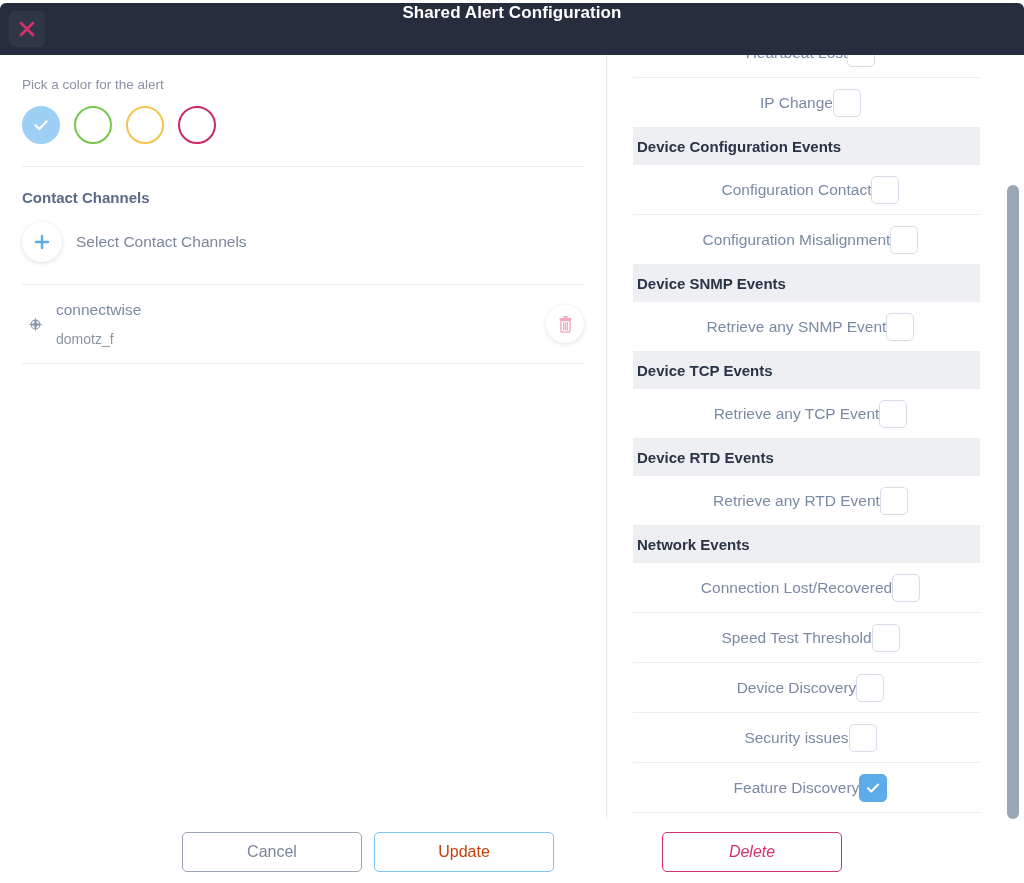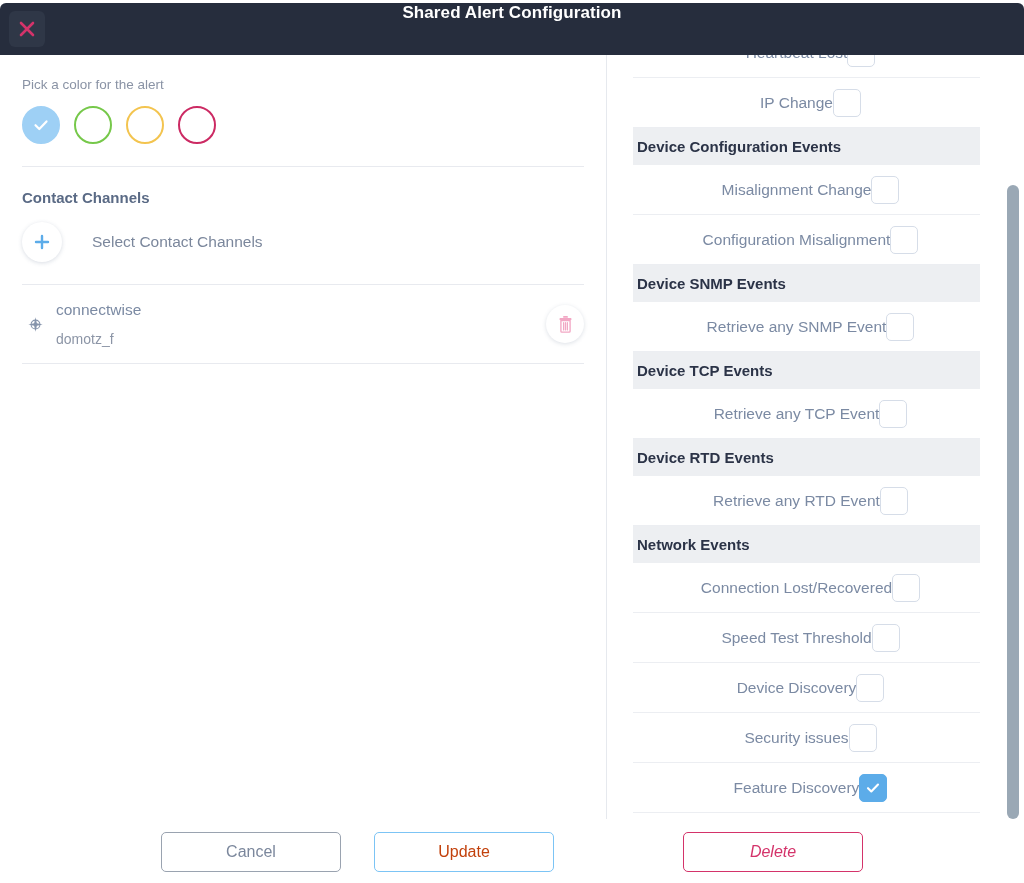--- a/index.html
+++ b/index.html
@@ -102,21 +102,21 @@
   .section-title {
     font-size: 15px;
     font-weight: bold;
     color: #5a6a85;
     padding: 22px 22px 0 22px;
   }
 
   .select-channels-row {
     display: flex;
     align-items: center;
-    gap: 30px;
+    gap: 14px;
     padding: 16px 22px 0 22px;
     cursor: pointer;
   }
   .circle-btn {
     width: 40px;
     height: 40px;
     border-radius: 50%;
     background: #ffffff;
     box-shadow: 0 1px 4px rgba(80,100,130,0.22);
     display: flex;
@@ -239,21 +239,21 @@
     border-radius: 6px;
   }
 
   
   .modal-footer {
     height: 64px;
     min-height: 64px;
     display: flex;
     align-items: center;
     justify-content: center;
-    gap: 33px;
+    gap: 12px;
     background: #ffffff;
     border-top: 1px solid #ffffff;
   }
   .btn {
     height: 40px;
     border-radius: 5px;
     font-size: 16px;
     background: #ffffff;
     cursor: pointer;
     font-family: "Liberation Sans", sans-serif;
@@ -350,21 +350,21 @@
           <div class="event-row">
             <span class="event-label">Heartbeat Lost</span>
             <button class="checkbox"></button>
           </div>
           <div class="event-row">
             <span class="event-label">IP Change</span>
             <button class="checkbox"></button>
           </div>
           <div class="group-header">Device Configuration Events</div>
           <div class="event-row">
-            <span class="event-label">Misalignment Change</span>
+            <span class="event-label">Configuration Contact</span>
             <button class="checkbox"></button>
           </div>
           <div class="event-row">
             <span class="event-label">Configuration Misalignment</span>
             <button class="checkbox"></button>
           </div>
           <div class="group-header">Device SNMP Events</div>
           <div class="event-row">
             <span class="event-label">Retrieve any SNMP Event</span>
             <button class="checkbox"></button>

